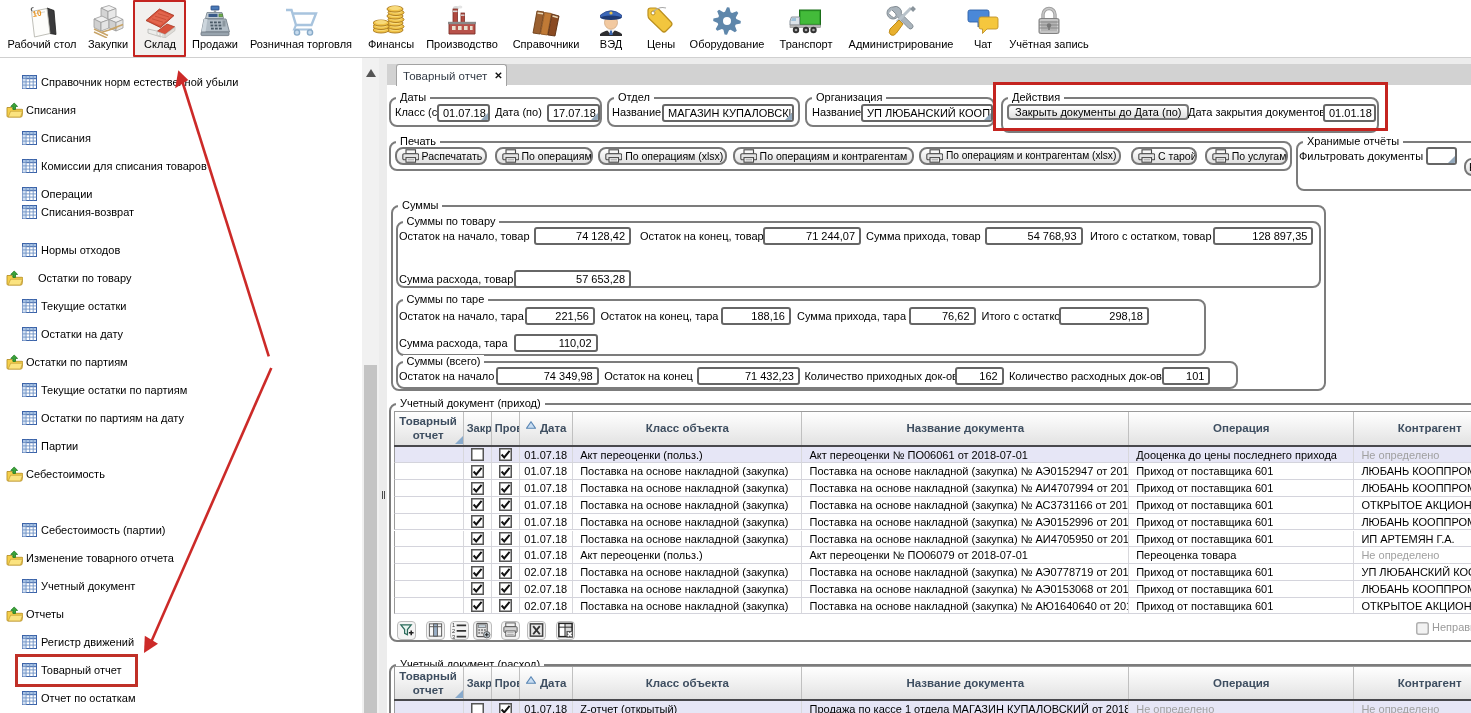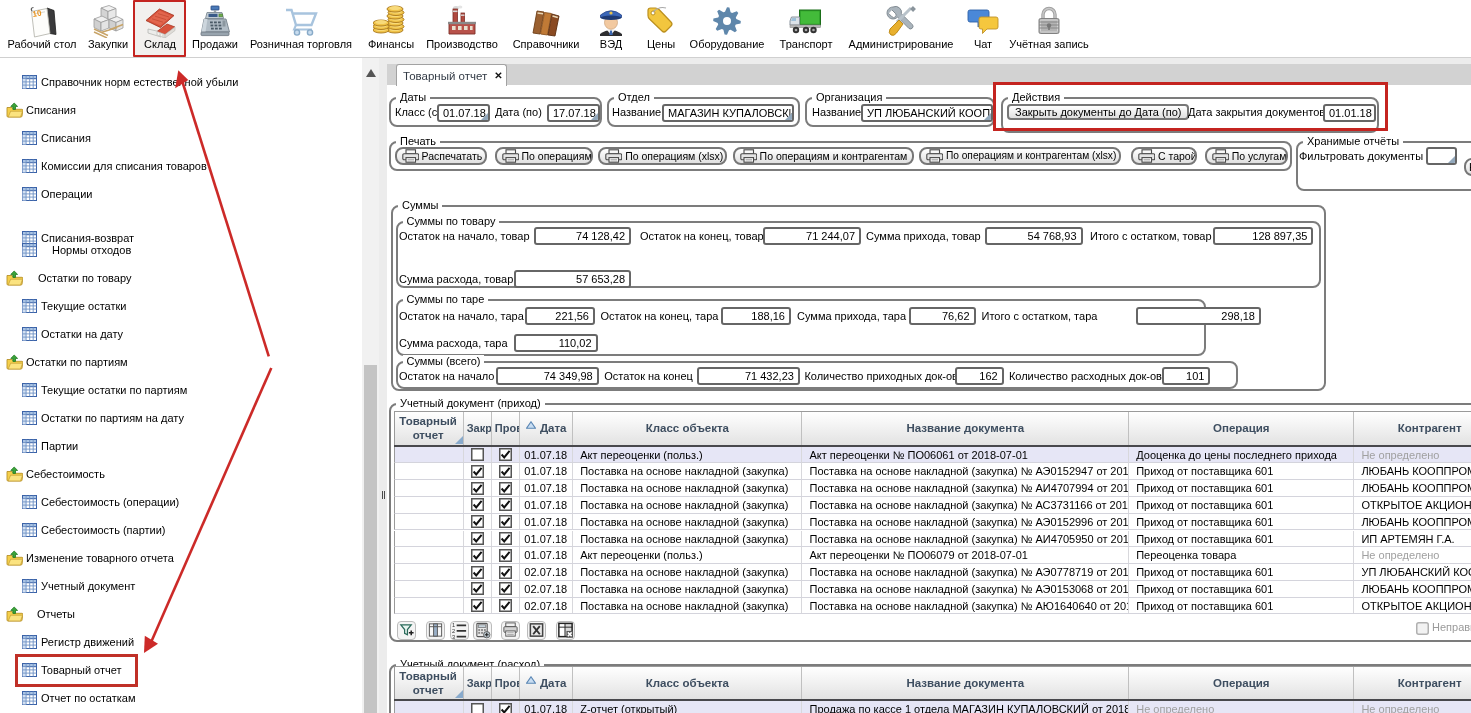--- a/index.html
+++ b/index.html
@@ -283,37 +283,37 @@
     </div>
 <div class="trow" style="top:122px;left:22px">
       <svg width="15" height="14" viewBox="0 0 15 14" style="vertical-align:middle">
         <rect x="0.5" y="0.5" width="14" height="13" fill="#fff" stroke="#3a62a8" stroke-width="1"></rect>
         <rect x="0.5" y="0.5" width="14" height="3.2" fill="#aac4e4" stroke="#3a62a8" stroke-width="1"></rect>
         <rect x="0.5" y="3.7" width="3.6" height="9.8" fill="#d2e0f2"></rect>
         <path d="M4.1 0.5 V13.5 M7.7 0.5 V13.5 M11.2 0.5 V13.5 M0.5 6.9 H14.5 M0.5 10.1 H14.5" stroke="#6e92c4" stroke-width="0.9" fill="none"></path>
       </svg>
       <span style="margin-left:4px">Операции</span>
     </div>
-<div class="trow" style="top:166px;left:22px">
+<div class="trow" style="top:140px;left:22px">
       <svg width="15" height="14" viewBox="0 0 15 14" style="vertical-align:middle">
         <rect x="0.5" y="0.5" width="14" height="13" fill="#fff" stroke="#3a62a8" stroke-width="1"></rect>
         <rect x="0.5" y="0.5" width="14" height="3.2" fill="#aac4e4" stroke="#3a62a8" stroke-width="1"></rect>
         <rect x="0.5" y="3.7" width="3.6" height="9.8" fill="#d2e0f2"></rect>
         <path d="M4.1 0.5 V13.5 M7.7 0.5 V13.5 M11.2 0.5 V13.5 M0.5 6.9 H14.5 M0.5 10.1 H14.5" stroke="#6e92c4" stroke-width="0.9" fill="none"></path>
       </svg>
       <span style="margin-left:4px">Списания-возврат</span>
     </div>
 <div class="trow" style="top:178px;left:22px">
       <svg width="15" height="14" viewBox="0 0 15 14" style="vertical-align:middle">
         <rect x="0.5" y="0.5" width="14" height="13" fill="#fff" stroke="#3a62a8" stroke-width="1"></rect>
         <rect x="0.5" y="0.5" width="14" height="3.2" fill="#aac4e4" stroke="#3a62a8" stroke-width="1"></rect>
         <rect x="0.5" y="3.7" width="3.6" height="9.8" fill="#d2e0f2"></rect>
         <path d="M4.1 0.5 V13.5 M7.7 0.5 V13.5 M11.2 0.5 V13.5 M0.5 6.9 H14.5 M0.5 10.1 H14.5" stroke="#6e92c4" stroke-width="0.9" fill="none"></path>
       </svg>
-      <span style="margin-left:15px">Нормы отходов</span>
+      <span style="margin-left:4px">Нормы отходов</span>
     </div>
 <div class="trow" style="top:206px;left:6px">
       <svg width="17" height="16" viewBox="0 0 17 16" style="vertical-align:middle">
         <path d="M1 5.5 h5.2 l1.6 1.8 H16 a0.8 0.8 0 0 1 0.8 0.9 L16 14.2 a1 1 0 0 1 -1 0.8 H2 a1 1 0 0 1 -1 -1 Z" fill="#f5cf4a" stroke="#b8922a" stroke-width="0.9"></path>
         <path d="M2.2 15 L4.6 9.2 h12 L14.5 15 Z" fill="#fbe380" stroke="#c8a23a" stroke-width="0.8"></path>
         <path d="M8.2 1 l3.4 3.4 h-2.1 v3 H6.9 v-3 H4.8 Z" fill="#3aa33a" stroke="#1e7a1e" stroke-width="0.8"></path>
       </svg>
       <span style="margin-left:15px">Остатки по товару</span>
     </div>
 <div class="trow" style="top:234px;left:22px">
@@ -370,29 +370,20 @@
       <span style="margin-left:4px">Партии</span>
     </div>
 <div class="trow" style="top:402px;left:6px">
       <svg width="17" height="16" viewBox="0 0 17 16" style="vertical-align:middle">
         <path d="M1 5.5 h5.2 l1.6 1.8 H16 a0.8 0.8 0 0 1 0.8 0.9 L16 14.2 a1 1 0 0 1 -1 0.8 H2 a1 1 0 0 1 -1 -1 Z" fill="#f5cf4a" stroke="#b8922a" stroke-width="0.9"></path>
         <path d="M2.2 15 L4.6 9.2 h12 L14.5 15 Z" fill="#fbe380" stroke="#c8a23a" stroke-width="0.8"></path>
         <path d="M8.2 1 l3.4 3.4 h-2.1 v3 H6.9 v-3 H4.8 Z" fill="#3aa33a" stroke="#1e7a1e" stroke-width="0.8"></path>
       </svg>
       <span style="margin-left:3px">Себестоимость</span>
     </div>
-<div class="trow" style="top:430px;left:22px">
-      <svg width="15" height="14" viewBox="0 0 15 14" style="vertical-align:middle">
-        <rect x="0.5" y="0.5" width="14" height="13" fill="#fff" stroke="#3a62a8" stroke-width="1"></rect>
-        <rect x="0.5" y="0.5" width="14" height="3.2" fill="#aac4e4" stroke="#3a62a8" stroke-width="1"></rect>
-        <rect x="0.5" y="3.7" width="3.6" height="9.8" fill="#d2e0f2"></rect>
-        <path d="M4.1 0.5 V13.5 M7.7 0.5 V13.5 M11.2 0.5 V13.5 M0.5 6.9 H14.5 M0.5 10.1 H14.5" stroke="#6e92c4" stroke-width="0.9" fill="none"></path>
-      </svg>
-      <span style="margin-left:4px">Себестоимость (операции)</span>
-    </div>
 <div class="trow" style="top:458px;left:22px">
       <svg width="15" height="14" viewBox="0 0 15 14" style="vertical-align:middle">
         <rect x="0.5" y="0.5" width="14" height="13" fill="#fff" stroke="#3a62a8" stroke-width="1"></rect>
         <rect x="0.5" y="0.5" width="14" height="3.2" fill="#aac4e4" stroke="#3a62a8" stroke-width="1"></rect>
         <rect x="0.5" y="3.7" width="3.6" height="9.8" fill="#d2e0f2"></rect>
         <path d="M4.1 0.5 V13.5 M7.7 0.5 V13.5 M11.2 0.5 V13.5 M0.5 6.9 H14.5 M0.5 10.1 H14.5" stroke="#6e92c4" stroke-width="0.9" fill="none"></path>
       </svg>
       <span style="margin-left:4px">Себестоимость (партии)</span>
     </div>
 <div class="trow" style="top:486px;left:6px">
@@ -411,21 +402,21 @@
         <path d="M4.1 0.5 V13.5 M7.7 0.5 V13.5 M11.2 0.5 V13.5 M0.5 6.9 H14.5 M0.5 10.1 H14.5" stroke="#6e92c4" stroke-width="0.9" fill="none"></path>
       </svg>
       <span style="margin-left:4px">Учетный документ</span>
     </div>
 <div class="trow" style="top:542px;left:6px">
       <svg width="17" height="16" viewBox="0 0 17 16" style="vertical-align:middle">
         <path d="M1 5.5 h5.2 l1.6 1.8 H16 a0.8 0.8 0 0 1 0.8 0.9 L16 14.2 a1 1 0 0 1 -1 0.8 H2 a1 1 0 0 1 -1 -1 Z" fill="#f5cf4a" stroke="#b8922a" stroke-width="0.9"></path>
         <path d="M2.2 15 L4.6 9.2 h12 L14.5 15 Z" fill="#fbe380" stroke="#c8a23a" stroke-width="0.8"></path>
         <path d="M8.2 1 l3.4 3.4 h-2.1 v3 H6.9 v-3 H4.8 Z" fill="#3aa33a" stroke="#1e7a1e" stroke-width="0.8"></path>
       </svg>
-      <span style="margin-left:14px">Отчеты</span>
+      <span style="margin-left:3px">Отчеты</span>
     </div>
 <div class="trow" style="top:570px;left:22px">
       <svg width="15" height="14" viewBox="0 0 15 14" style="vertical-align:middle">
         <rect x="0.5" y="0.5" width="14" height="13" fill="#fff" stroke="#3a62a8" stroke-width="1"></rect>
         <rect x="0.5" y="0.5" width="14" height="3.2" fill="#aac4e4" stroke="#3a62a8" stroke-width="1"></rect>
         <rect x="0.5" y="3.7" width="3.6" height="9.8" fill="#d2e0f2"></rect>
         <path d="M4.1 0.5 V13.5 M7.7 0.5 V13.5 M11.2 0.5 V13.5 M0.5 6.9 H14.5 M0.5 10.1 H14.5" stroke="#6e92c4" stroke-width="0.9" fill="none"></path>
       </svg>
       <span style="margin-left:4px">Регистр движений</span>
     </div>
@@ -558,21 +549,21 @@
 <div class="inp num" style="left:826.4000000000001px;top:169px;width:100px">128 897,35</div>
 <div class="lbl" style="left:12px;top:214px;color:#000">Сумма расхода, товар</div>
 <div class="inp num" style="left:127px;top:212px;width:117px">57 653,28</div>
 <div class="lbl" style="left:12px;top:251px;color:#000">Остаток на начало, тара</div>
 <div class="inp num" style="left:138px;top:249px;width:70px">221,56</div>
 <div class="lbl" style="left:213.5px;top:251px;color:#000">Остаток на конец, тара</div>
 <div class="inp num" style="left:334px;top:249px;width:70px">188,16</div>
 <div class="lbl" style="left:410px;top:251px;color:#000">Сумма прихода, тара</div>
 <div class="inp num" style="left:522px;top:249px;width:66.5px">76,62</div>
 <div class="lbl" style="left:594.5px;top:251px;color:#000">Итого с остатком, тара</div>
-<div class="inp num" style="left:749px;top:249px;width:125px">298,18</div>
+<div class="inp num" style="left:672px;top:249px;width:90px">298,18</div>
 <div class="lbl" style="left:12px;top:278px;color:#000">Сумма расхода, тара</div>
 <div class="inp num" style="left:127px;top:276px;width:83.5px">110,02</div>
 <div class="lbl" style="left:12px;top:311px;color:#000">Остаток на начало</div>
 <div class="inp num" style="left:108.69999999999999px;top:309px;width:103px">74 349,98</div>
 <div class="lbl" style="left:217.29999999999995px;top:311px;color:#000">Остаток на конец</div>
 <div class="inp num" style="left:310.29999999999995px;top:309px;width:102.6px">71 432,23</div>
 <div class="lbl" style="left:417.4px;top:311px;color:#000">Количество приходных док-ов</div>
 <div class="inp num" style="left:568px;top:309px;width:48.7px">162</div>
 <div class="lbl" style="left:621.9px;top:311px;color:#000">Количество расходных док-ов</div>
 <div class="inp num" style="left:774.7px;top:309px;width:48.7px">101</div>

